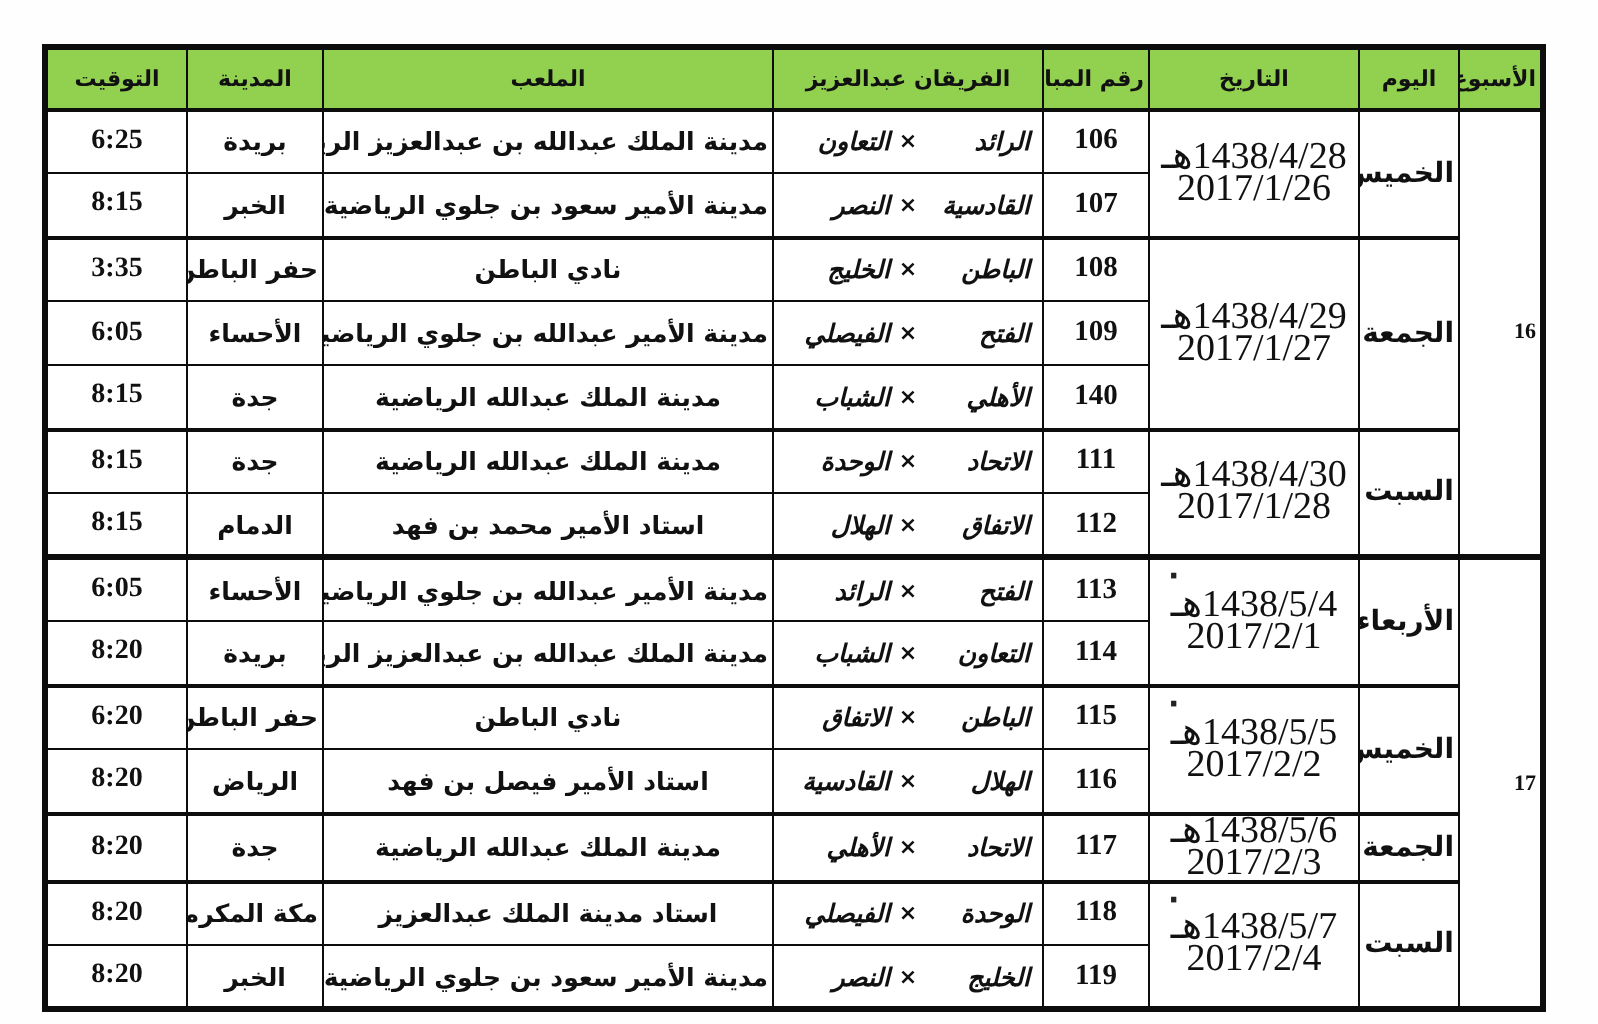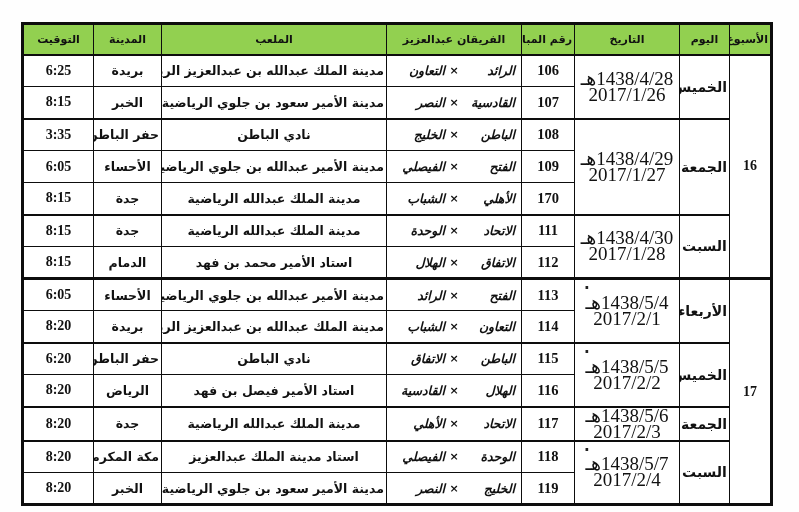--- a/index.html
+++ b/index.html
@@ -54,21 +54,21 @@
   tr.week-start > td { border-top: 3px solid #0d0d0d; }
   
   tr.match-next > td { border-top: 1px solid #1a1a1a; }
 
   td.c-arabic { font-size: 12.5px; font-weight: bold; margin-top: 28px; }
   td.c-num {
     font-family: "Liberation Serif", "DejaVu Serif", serif;
     font-size: 14.5px;
     font-weight: bold;
   }
-  td.c-week { font-family: "Liberation Serif", "DejaVu Serif", serif; font-size: 14px; font-weight: bold; }
+  td.c-week { font-family: "Liberation Serif", "DejaVu Serif", serif; font-size: 11px; font-weight: bold; text-align: right; }
   td.c-day  { font-size: 14px; font-weight: bold; }
   td.c-date { position: relative; padding: 0 4px; }
   .date-line {
     direction: rtl;
     font-family: "Liberation Serif", "DejaVu Serif", serif;
     font-size: 19px;
     font-weight: normal;
     line-height: 16px;
     text-align: center;
   }
@@ -196,21 +196,21 @@
                 <span class="team">الفتح</span>
                 <span class="vs">×</span>
                 <span class="team">الفيصلي</span>
               </div>
             </td>
             <td class="c-stadium c-arabic">مدينة الأمير عبدالله بن جلوي الرياضية</td>
             <td class="c-city c-arabic">الأحساء</td>
             <td class="c-time">6:05</td>
           </tr>
           <tr class="match-next">
-            <td class="c-num">170</td>
+            <td class="c-num">140</td>
             <td class="c-teams">
               <div class="teams-flex">
                 <span class="team">الأهلي</span>
                 <span class="vs">×</span>
                 <span class="team">الشباب</span>
               </div>
             </td>
             <td class="c-stadium c-arabic">مدينة الملك عبدالله الرياضية</td>
             <td class="c-city c-arabic">جدة</td>
             <td class="c-time">8:15</td>

